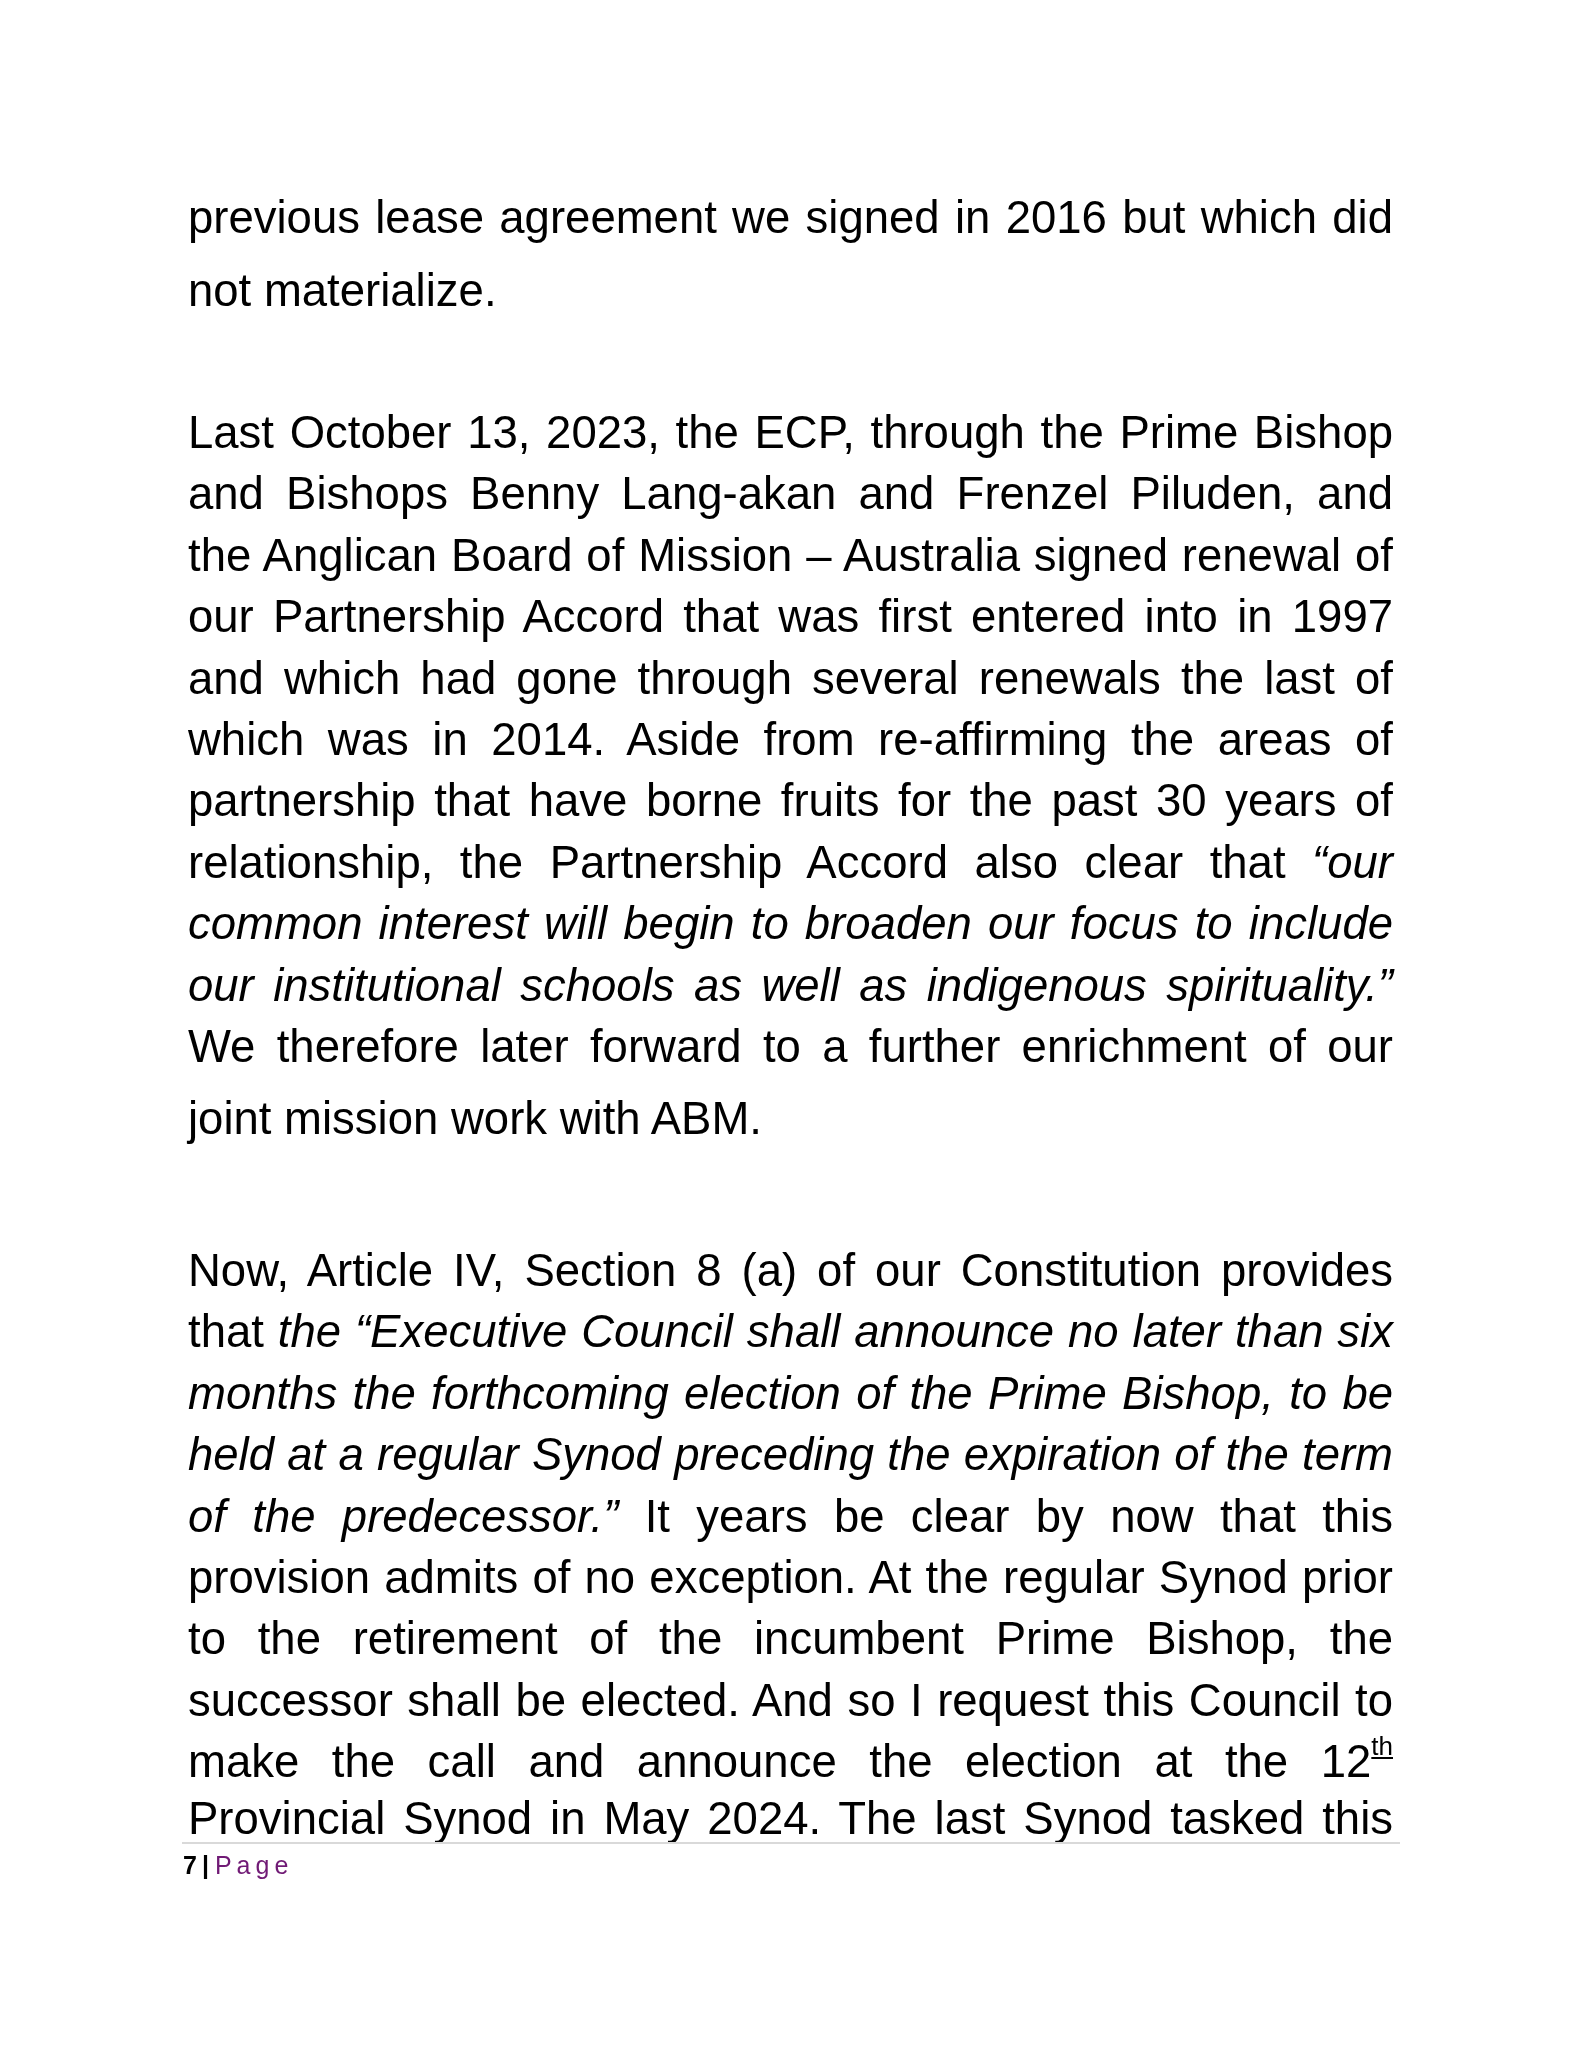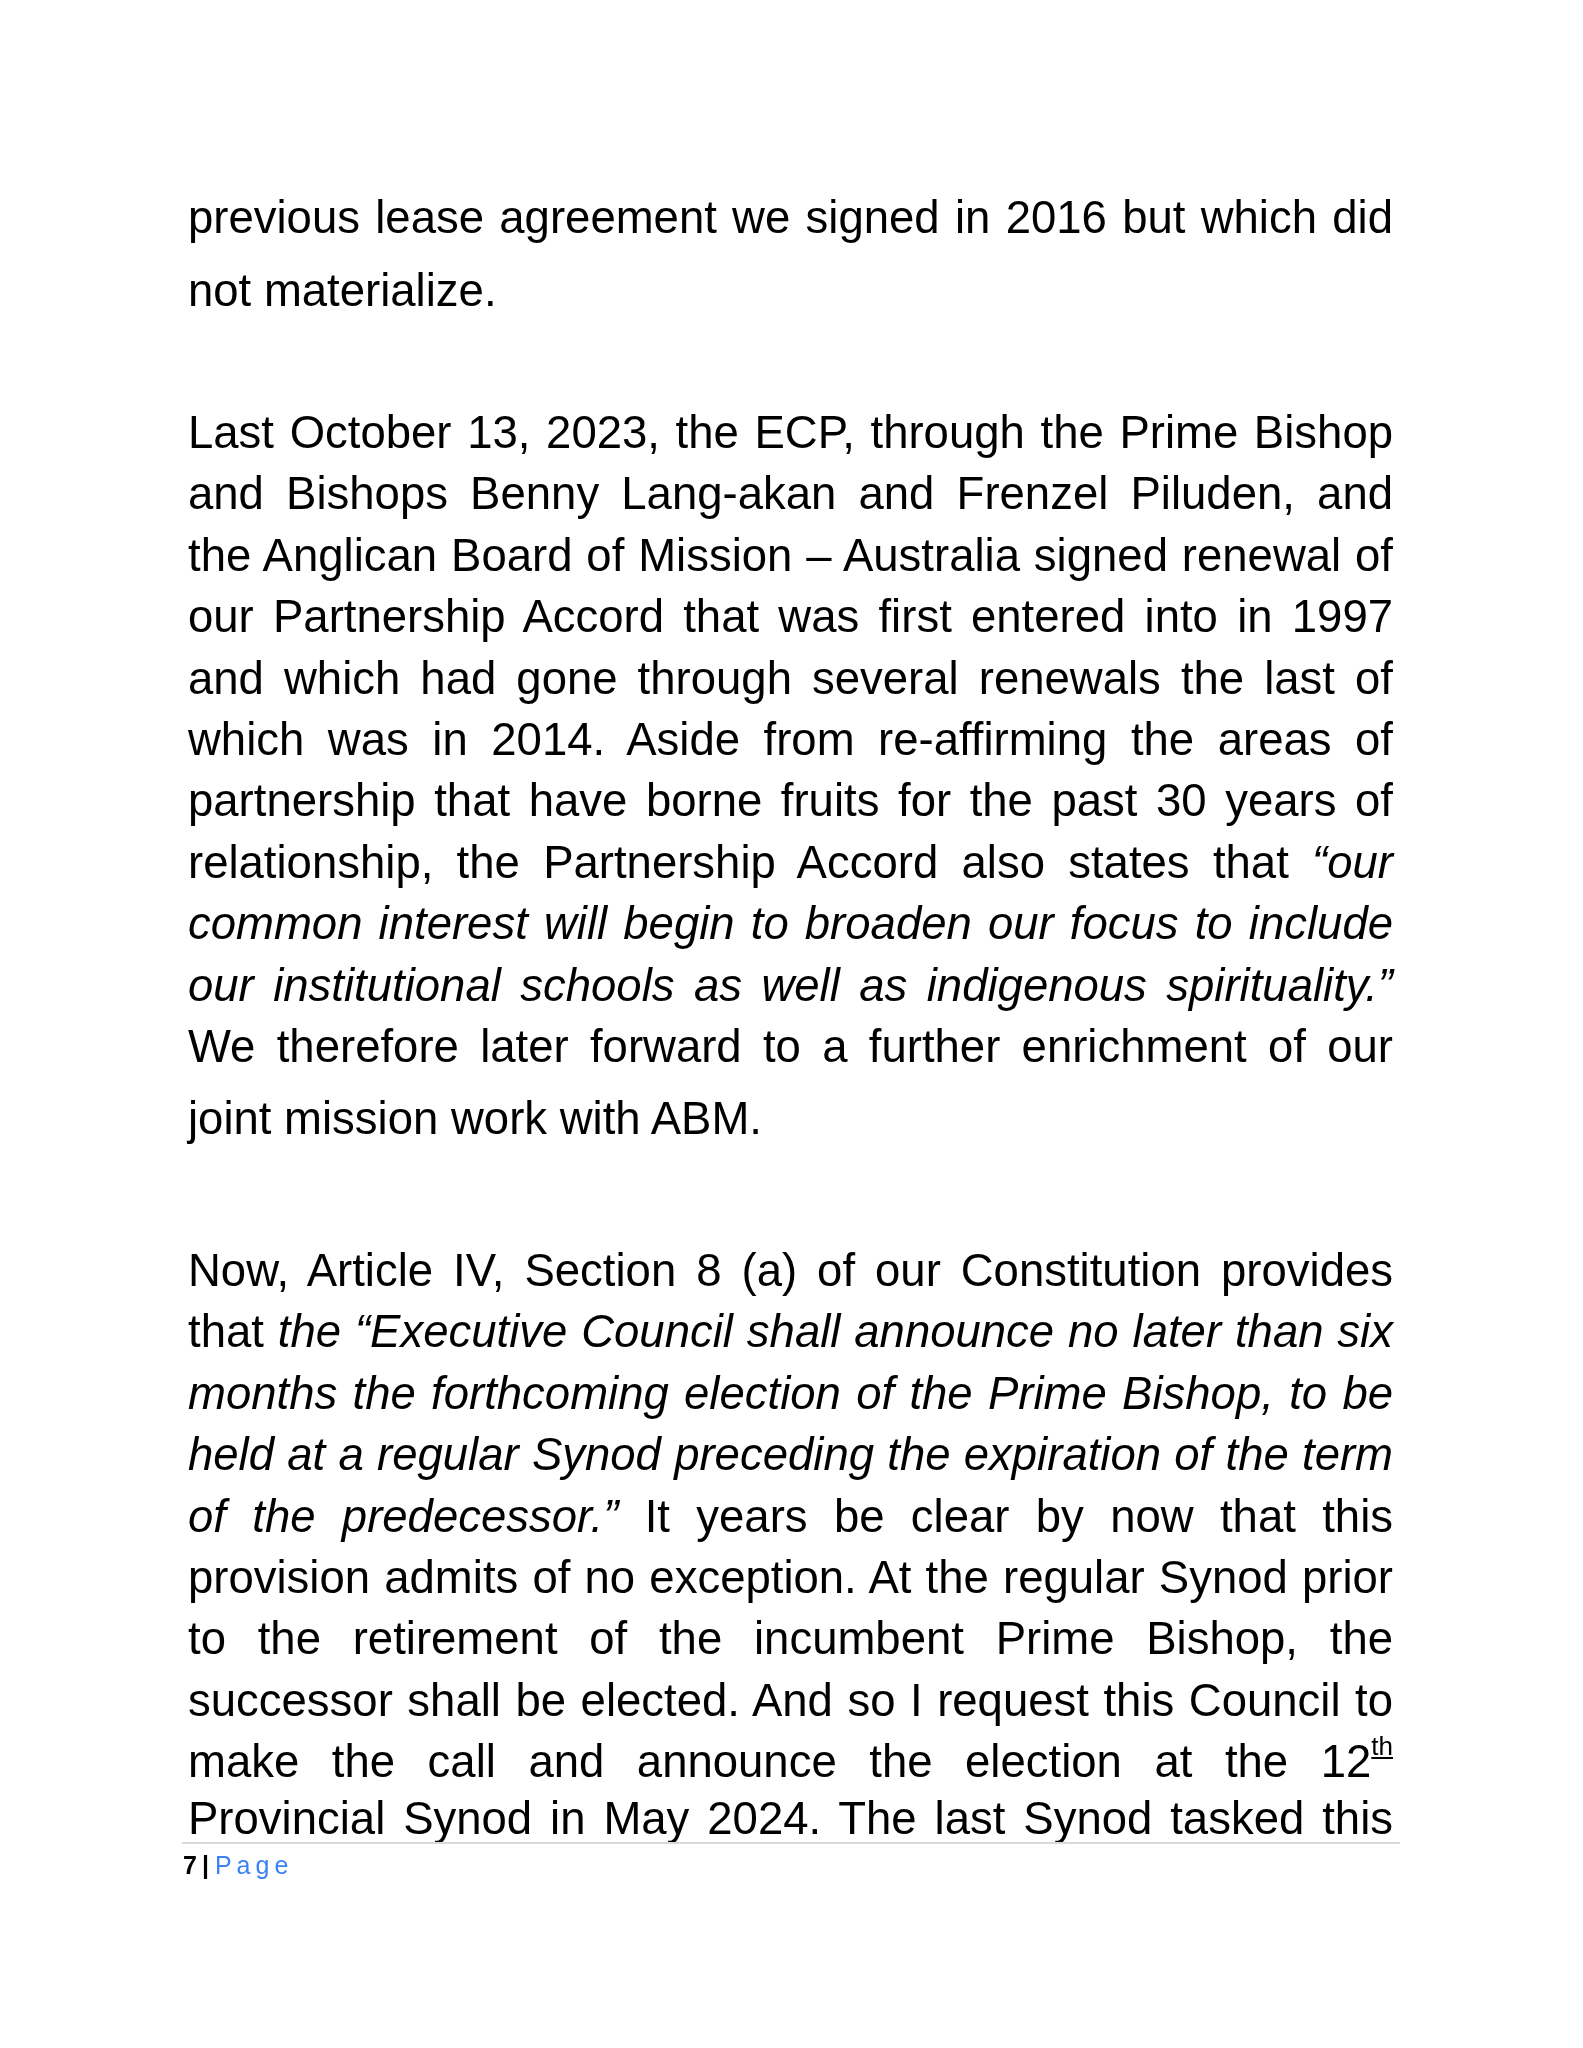--- a/index.html
+++ b/index.html
@@ -56,41 +56,41 @@
     .footer {
       position: absolute;
       left: 183px;
       top: 1853px;
       font-size: 25px;
       line-height: 1;
       white-space: nowrap;
     }
     .footer .num { font-weight: bold; color: #000000; }
     .footer .sep { font-weight: bold; color: #000000; margin: 0 6px 0 5px; }
-    .footer .pg { color: #3b82f6; letter-spacing: 5px; }
+    .footer .pg { color: #701a75; letter-spacing: 5px; }
   </style>
 </head>
 <body>
 
 <div class="page">
 
   <div>
     <div class="line" style="top:195px"><span>previous lease agreement we signed in 2016 but which did</span></div>
     <div class="line last" style="top:257px"><span>not materialize.</span></div>
   </div>
 
   <div>
     <div class="line" style="top:410px"><span>Last October 13, 2023, the ECP, through the Prime Bishop</span></div>
     <div class="line" style="top:471px"><span>and Bishops Benny Lang-akan and Frenzel Piluden, and</span></div>
     <div class="line" style="top:533px"><span>the Anglican Board of Mission – Australia signed renewal of</span></div>
     <div class="line" style="top:594px"><span>our Partnership Accord that was first entered into in 1997</span></div>
     <div class="line" style="top:656px"><span>and which had gone through several renewals the last of</span></div>
     <div class="line" style="top:717px"><span>which was in 2014. Aside from re-affirming the areas of</span></div>
     <div class="line" style="top:778px"><span>partnership that have borne fruits for the past 30 years of</span></div>
-    <div class="line" style="top:840px"><span>relationship, the Partnership Accord also states that </span><span class="it">“our</span></div>
+    <div class="line" style="top:840px"><span>relationship, the Partnership Accord also clear that </span><span class="it">“our</span></div>
     <div class="line it" style="top:901px"><span>common interest will begin to broaden our focus to include</span></div>
     <div class="line it" style="top:963px"><span>our institutional schools as well as indigenous spirituality.”</span></div>
     <div class="line" style="top:1024px"><span>We therefore later forward to a further enrichment of our</span></div>
     <div class="line last" style="top:1085px"><span>joint mission work with ABM.</span></div>
   </div>
 
   <div>
     <div class="line" style="top:1248px"><span>Now, Article IV, Section 8 (a) of our Constitution provides</span></div>
     <div class="line" style="top:1309px"><span>that </span><span class="it">the “Executive Council shall announce no later than six</span></div>
     <div class="line it" style="top:1371px"><span>months the forthcoming election of the Prime Bishop, to be</span></div>

